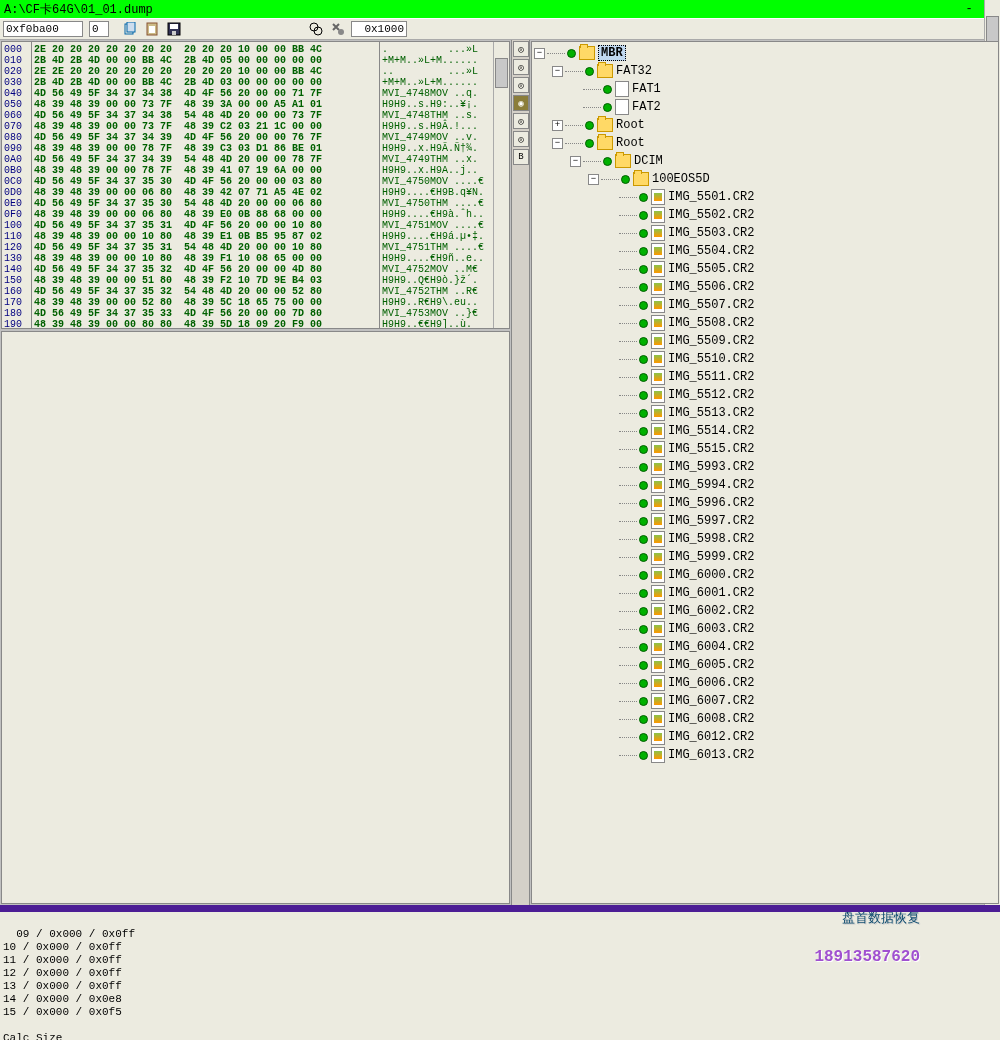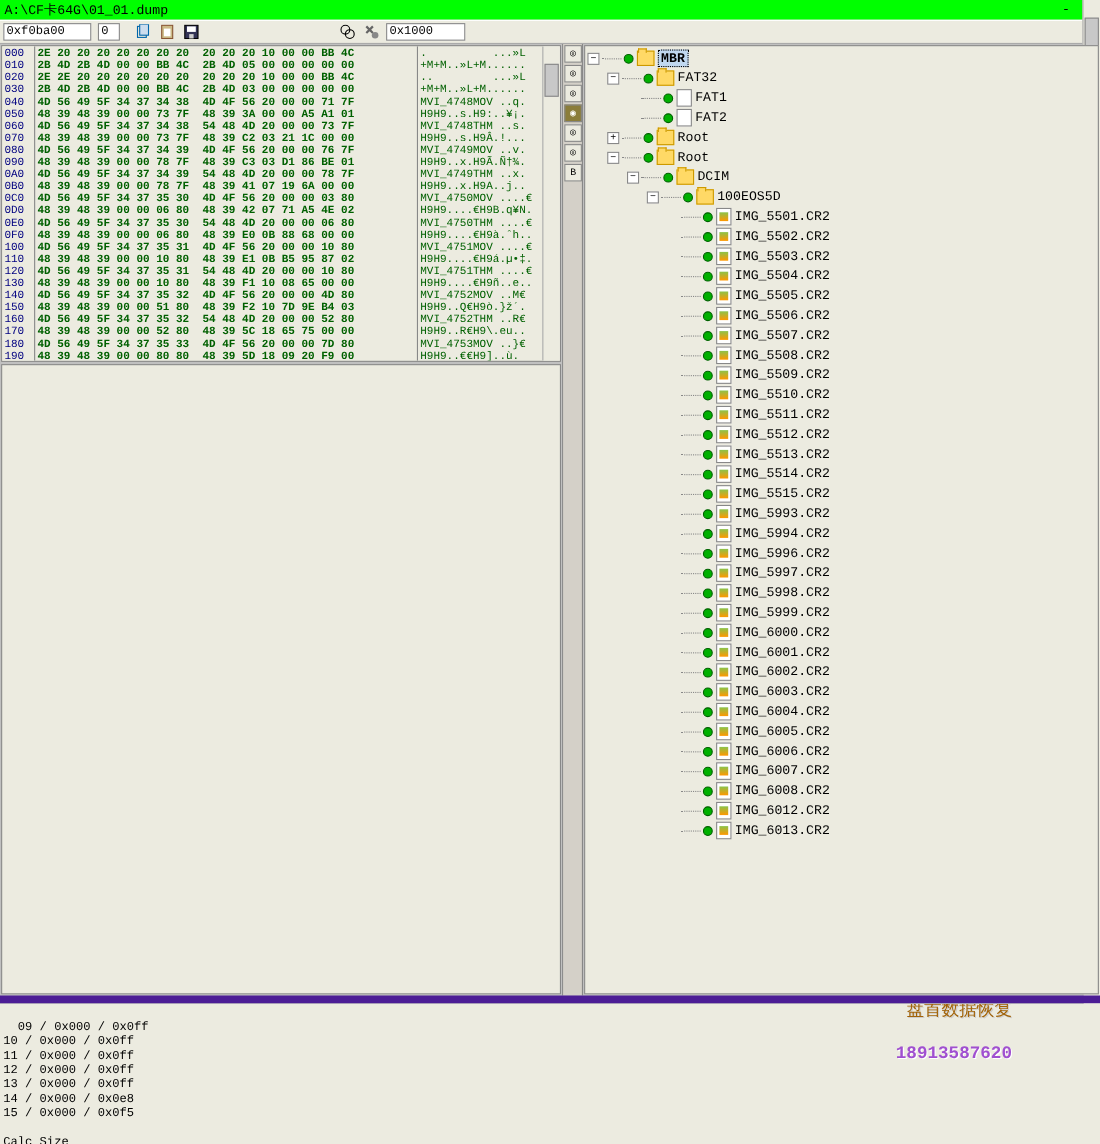--- a/index.html
+++ b/index.html
@@ -6,21 +6,21 @@
 body { width:1000px; height:1040px; background:#c0c0c0; overflow:hidden; position:relative; }
 .titlebar { height:18px; background:#00ff00; display:flex; align-items:center; padding:0 4px; font-size:12px; }
 .titlebar .title { flex:1; }
 .titlebar .btn { width:18px; text-align:center; cursor:pointer; }
 .toolbar { height:22px; background:#ecebe0; border-top:1px solid #fff; border-bottom:1px solid #aaa; display:flex; align-items:center; font-size:11px; }
 .toolbar input { height:16px; border:1px solid #888; background:#fff; font-family:inherit; font-size:11px; padding:0 2px; }
 .toolbar .field1 { width:80px; margin-left:3px; }
 .toolbar .field2 { width:20px; margin-left:6px; }
 .toolbar .tbtn { width:18px; height:18px; margin-left:4px; display:flex; align-items:center; justify-content:center; cursor:pointer; }
 .toolbar .sep { width:8px; }
-.toolbar .field3 { width:72px; margin-left:4px; }
+.toolbar .field3 { width:56px; margin-left:4px;text-align:right; }
 .main { display:flex; height:865px; }
 .hexpanel { width:512px; display:flex; flex-direction:column; border-right:1px solid #888; }
 .hexbox { flex:1; background:#ecebe0; border:1px solid #888; margin:1px; display:flex; font-size:10px; line-height:11px; overflow:hidden; position:relative; }
 .hexoff { width:30px; border-right:1px solid #888; background:#ecebe0; color:#000080; padding:2px; }
 .hexdata { flex:1; color:#006000; padding:2px; white-space:pre; overflow:hidden;font-weight:bold; }
 .hexascii { width:130px; border-left:1px solid #888; color:#006000; padding:2px; white-space:pre; overflow:hidden; }
 .hexempty { flex:2; background:#ecebe0; border:1px solid #888; margin:1px; }
 .sidebar { width:18px; background:#d4d0c8; display:flex; flex-direction:column; border-right:1px solid #888; }
 .sidebar .sbtn { width:16px; height:16px; margin:1px; background:#ecebe0; border:1px solid #888; display:flex; align-items:center; justify-content:center; font-size:9px; cursor:pointer; }
 .sidebar .sbtn.active { background:#8b7d3a; color:#fff; }
@@ -34,21 +34,21 @@
 .dot { width:9px; height:9px; border-radius:50%; background:#00b000; border:1px solid #006000; margin-right:3px; flex-shrink:0; }
 .fold { width:16px; height:14px; background:#ffd966; border:1px solid #cc9900; margin-right:3px; flex-shrink:0; position:relative; }
 .fold::before { content:""; position:absolute; top:-3px; left:0; width:6px; height:3px; background:#ffd966; border:1px solid #cc9900; border-bottom:none; }
 .file { width:14px; height:16px; background:#fff; border:1px solid #888; margin-right:3px; flex-shrink:0; position:relative; }
 .file.img::after { content:""; position:absolute; top:3px; left:2px; right:2px; bottom:3px; background:linear-gradient(#8bc34a,#ff9800); }
 .conn { display:inline-block; width:18px; border-bottom:1px dotted #888; height:1px; margin-right:2px; vertical-align:middle; }
 .ind { display:inline-block; }
 .label.sel { background:#c0d8f0; border:1px dotted #000; padding:0 2px;font-weight:bold; }
 .bottompanel { height:135px; background:#ecebe0; border-top:7px solid #4c1d95; font-size:11px; padding:3px; overflow:auto; white-space:pre; line-height:13px; position:relative; }
 .watermark { position:absolute; right:80px; bottom:50px; font-family:Tahoma,sans-serif; text-align:right; }
-.watermark .wm1 { font-size:16px; color:#a16207; text-shadow:1px 1px 0 #ccc; }
+.watermark .wm1 { font-size:13px; color:#0c4a6e; text-shadow:1px 1px 0 #ccc; }
 .watermark .wm2 { font-size:16px; color:#a050d0; font-weight:bold; text-shadow:1px 1px 0 #fff; }
 .sb { position:absolute; right:0; top:0; bottom:0; width:16px; background:#ecebe0; border-left:1px solid #aaa; }
 .sb .thumb { background:#c8c8c8; border:1px solid #888; margin:16px 1px; height:30px; }
 </style>
 </head>
 <body>
 
 <div class="titlebar">
   <span class="title">A:\CF卡64G\01_01.dump</span>
   <span class="btn">-</span>

